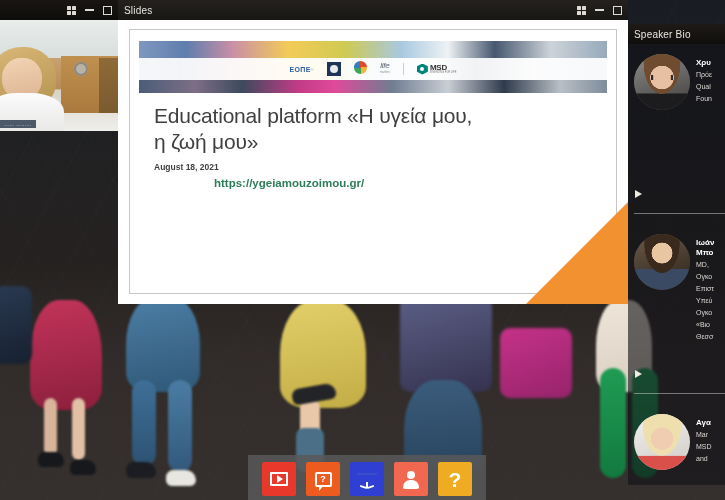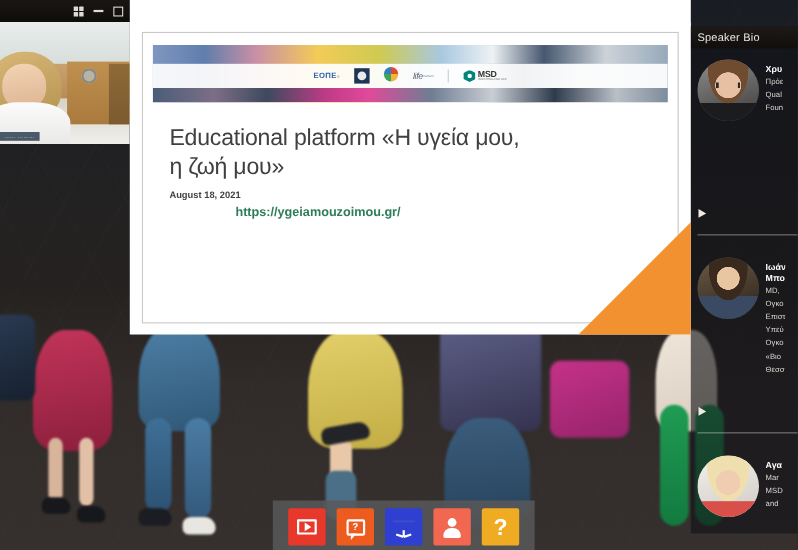--- a/index.html
+++ b/index.html
@@ -126,34 +126,34 @@
 
   .logo { display:flex; align-items:center; height:16px; }
   .logo-eope { font-size:7px; font-weight:bold; color:#2b5ea8; letter-spacing:.3px; }
   .logo-eope sup { font-size:4px; color:#9aa3ad; font-weight:normal; }
   .logo-sq { width:14px; height:14px; background:#1e3557; display:flex; align-items:center; justify-content:center; }
   .logo-sq i { width:8px; height:8px; border-radius:50%; background:#e8eaed; display:block; }
   .logo-circ { display:flex; flex-direction:column; align-items:center; }
   .logo-circ .c { width:13px; height:13px; border-radius:50%;
      background: conic-gradient(#e04a2f 0 25%, #f2b33a 0 50%, #3fa45b 0 75%, #2f7fc1 0 100%); }
   .logo-circ .t { font-size:2.6px; color:#4a6a3a; margin-top:.5px; }
-  .logo-life { display:flex; flex-direction:row; align-items:center; }
+  .logo-life { display:flex; flex-direction:column; align-items:center; }
   .logo-life .w { font-size:8px; font-style:italic; color:#5a6470; letter-spacing:-.3px; }
   .logo-life .s { font-size:3px; color:#8a929b; }
   .logo-div { width:1px; height:12px; background:#c9ced4; }
   .logo-msd { display:flex; align-items:center; gap:2px; }
   .logo-msd .hex { width:11px; height:11px; background:#00857c;
      clip-path: polygon(50% 0,100% 25%,100% 75%,50% 100%,0 75%,0 25%);
      display:flex; align-items:center; justify-content:center; }
   .logo-msd .hex i { width:4px; height:4px; background:#fff; border-radius:50%; display:block; }
   .logo-msd .txt { display:flex; flex-direction:column; line-height:1; }
   .logo-msd .txt b { font-size:8px; color:#333; letter-spacing:-.2px; }
   .logo-msd .txt span { font-size:2.6px; color:#777; }
 
-  .slide-body { padding: 20px 0 0 24px; position: relative; z-index: 2; }
+  .slide-body { padding: 10px 0 0 24px; position: relative; z-index: 2; }
   .slide-title {
     font-size: 21px; color: #404040; font-weight: 400;
     line-height: 1.24; letter-spacing: -.2px;
     max-width: 330px;
   }
   .slide-date { font-size: 8.5px; color: #3f3f3f; font-weight: bold; margin-top: 7px; }
   .slide-url  { font-size: 11.5px; color: #2e7d5a; font-weight: bold; margin-top: 5px; margin-left: 60px; }
 
   .tri {
     position: absolute;
@@ -292,20 +292,33 @@
       <div class="panel2"></div>
       <div class="clock"></div>
       <div class="hair"></div>
       <div class="face"></div>
       <div class="body"></div>
       <div class="namechip">……  ………</div>
     </div>
   </div>
 
   <div id="slides">
+    <div class="panel-bar">
+      <span class="title">Slides</span>
+      <span class="winbtns">
+        <span class="wb wb-grid">
+            <i></i>
+            <i></i>
+            <i></i>
+            <i></i>
+          </span>
+        <span class="wb wb-min"></span>
+        <span class="wb wb-max"></span>
+      </span>
+    </div>
 
     <div class="slide-stage">
       <div class="slide">
 
         <div class="banner">
           <div class="b-top"></div>
           <div class="b-bot"></div>
           <div class="b-mid">
             <span class="logo logo-eope">
               <span>ΕΟΠΕ</span>

